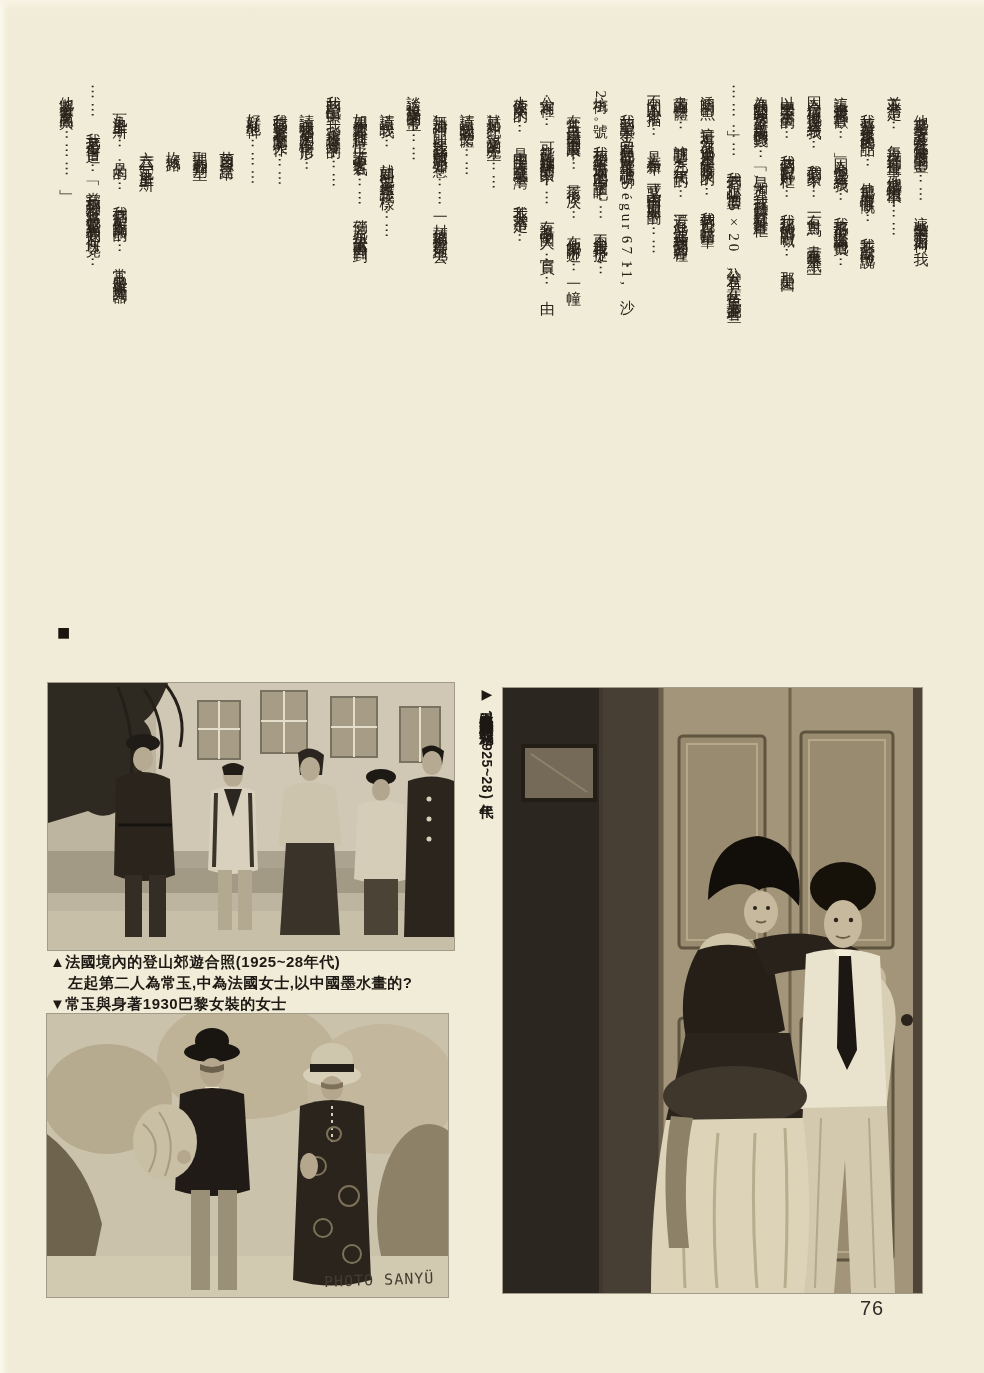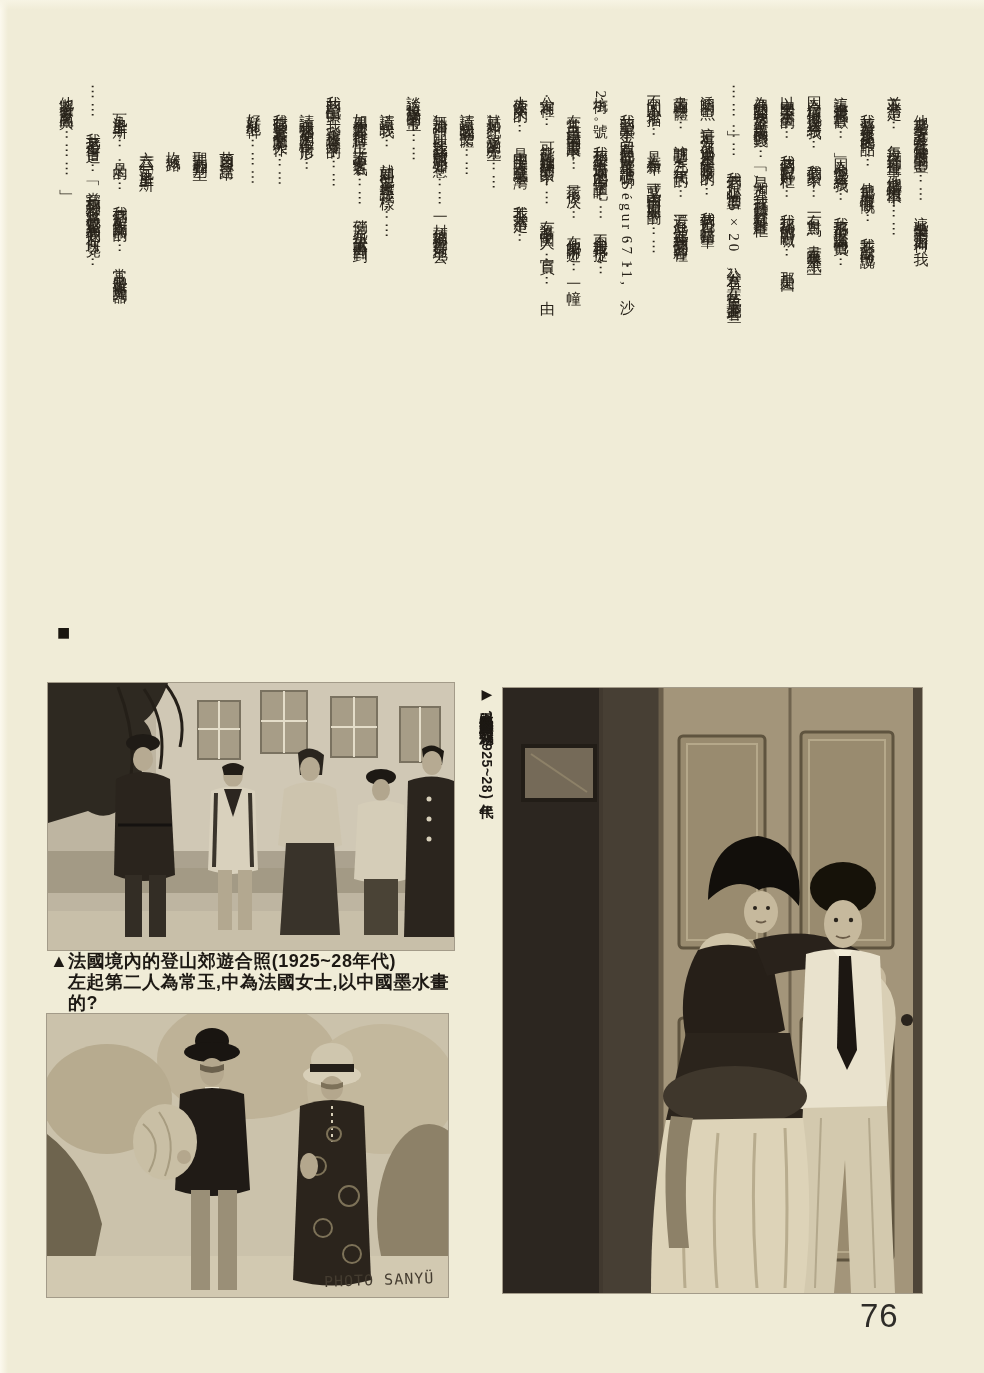--- a/index.html
+++ b/index.html
@@ -52,36 +52,36 @@
     position:absolute;right:14px;bottom:8px;
     font-family:"DejaVu Sans Mono",monospace;
     font-size:15px;letter-spacing:1px;color:#443c30;
     transform:rotate(-2deg);
   }
 
   
   .caption-block{
     position:absolute;left:50px;top:951px;width:420px;
     font-family:"Liberation Sans","DejaVu Sans",sans-serif;
-    font-size:18px;line-height:21px;color:#1d1914;
+    font-size:15px;line-height:21px;color:#1d1914;
     font-weight:bold;letter-spacing:.5px;
   }
   .caption-line2{padding-left:18px;}
   .caption-vertical{
     position:absolute;left:470px;top:686px;height:420px;width:26px;
     writing-mode:vertical-rl;text-orientation:mixed;
     font-family:"Liberation Sans","DejaVu Sans",sans-serif;
     font-size:14px;letter-spacing:.5px;color:#1d1914;font-weight:bold;
     white-space:nowrap;
   }
 
   .page-number{
     position:absolute;left:860px;top:1297px;
     font-family:"Liberation Sans","DejaVu Sans",sans-serif;
-    font-size:33px;color:#2e2c28;letter-spacing:1px;
+    font-size:20px;color:#2e2c28;letter-spacing:1px;
   }
 </style>
 </head>
 <body>
 
 <div class="page">
 
   <div class="article">
 
   <div class="col" style="padding-top: 18.3px;">他老是等著許多寄往臺灣展覽的畫⋯⋯⋯這些畫的下落如何?我</div>

